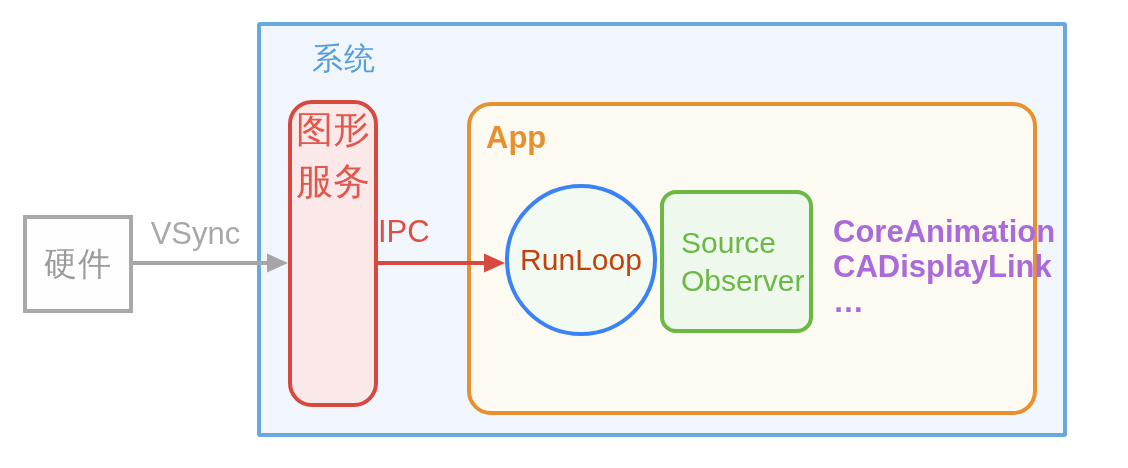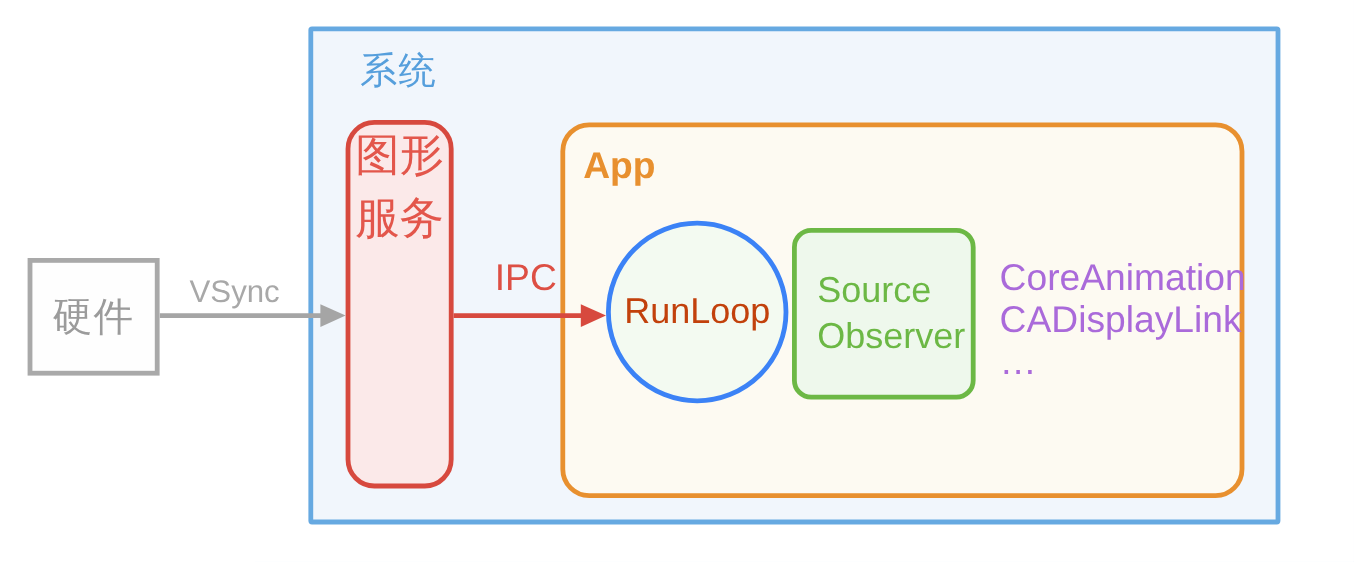--- a/index.html
+++ b/index.html
@@ -16,21 +16,21 @@
     display:flex;align-items:center;justify-content:center;
     font-size:33px;color:#9B9B9B;letter-spacing:1px;
   }
 
   
   #system-box{
     left:257px;top:22px;width:810px;height:415px;
     border:4px solid #66A9E1;background:#F1F6FC;border-radius:3px;
   }
   #system-label{
-    left:300px;top:38px;font-size:31px;color:#569FDC;letter-spacing:1px;
+    left:312px;top:38px;font-size:31px;color:#569FDC;letter-spacing:1px;
   }
 
   
   #graphics-service{
     left:288px;top:100px;width:90px;height:307px;
     border:4px solid #D7493E;background:#FBE9E9;border-radius:24px;
     display:flex;align-items:flex-start;justify-content:center;
     font-size:37px;line-height:52px;color:#E3564B;
     white-space:pre-line;text-align:center;
   }
@@ -56,30 +56,30 @@
   #source-observer{
     left:660px;top:190px;width:153px;height:143px;
     border:4px solid #6CB845;background:#EEF8EC;border-radius:16px;
     display:flex;align-items:center;
     padding-left:17px;font-size:30px;line-height:38px;color:#6CB845;
     white-space:pre-line;
   }
 
   
   #frameworks-list{
-    left:833px;top:214px;font-size:31px;line-height:35px;color:#AA6ADA;
+    left:833px;top:214px;font-size:31px;line-height:35px;color:#AA6ADA;font-weight:bold;
   }
 
   
   #vsync-label{
     left:128px;top:216px;width:135px;text-align:center;
-    font-size:26px;color:#A8A8A8;margin-top:12px;
+    font-size:31px;color:#A8A8A8;
   }
   #ipc-label{
-    left:378px;top:214px;width:86px;text-align:right;
+    left:378px;top:214px;width:86px;text-align:left;
     font-size:31px;color:#DD4F44;
   }
 
   #arrow-layer{left:0;top:0;width:1128px;height:468px;pointer-events:none;}
 </style>
 </head>
 <body>
 
 <div id="canvas">
 

